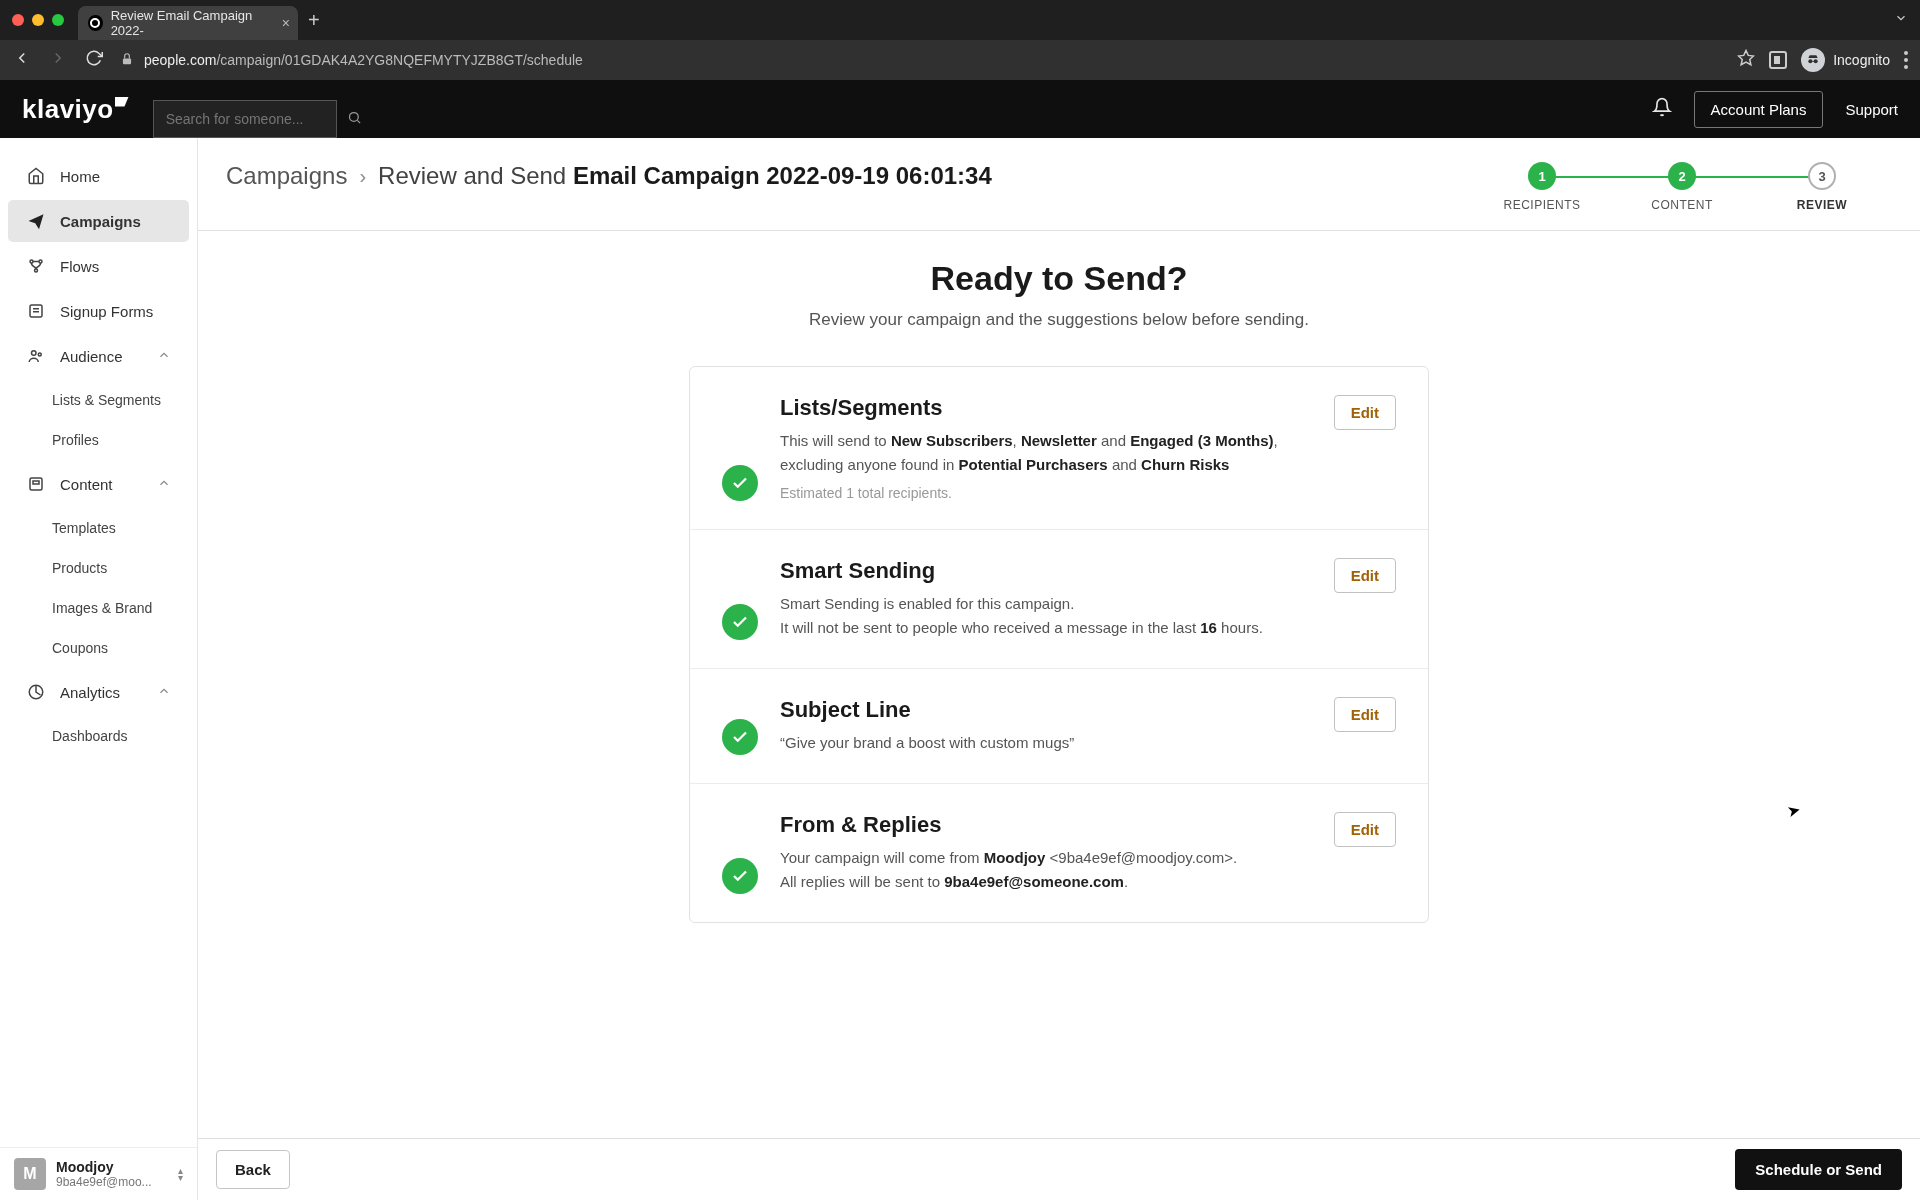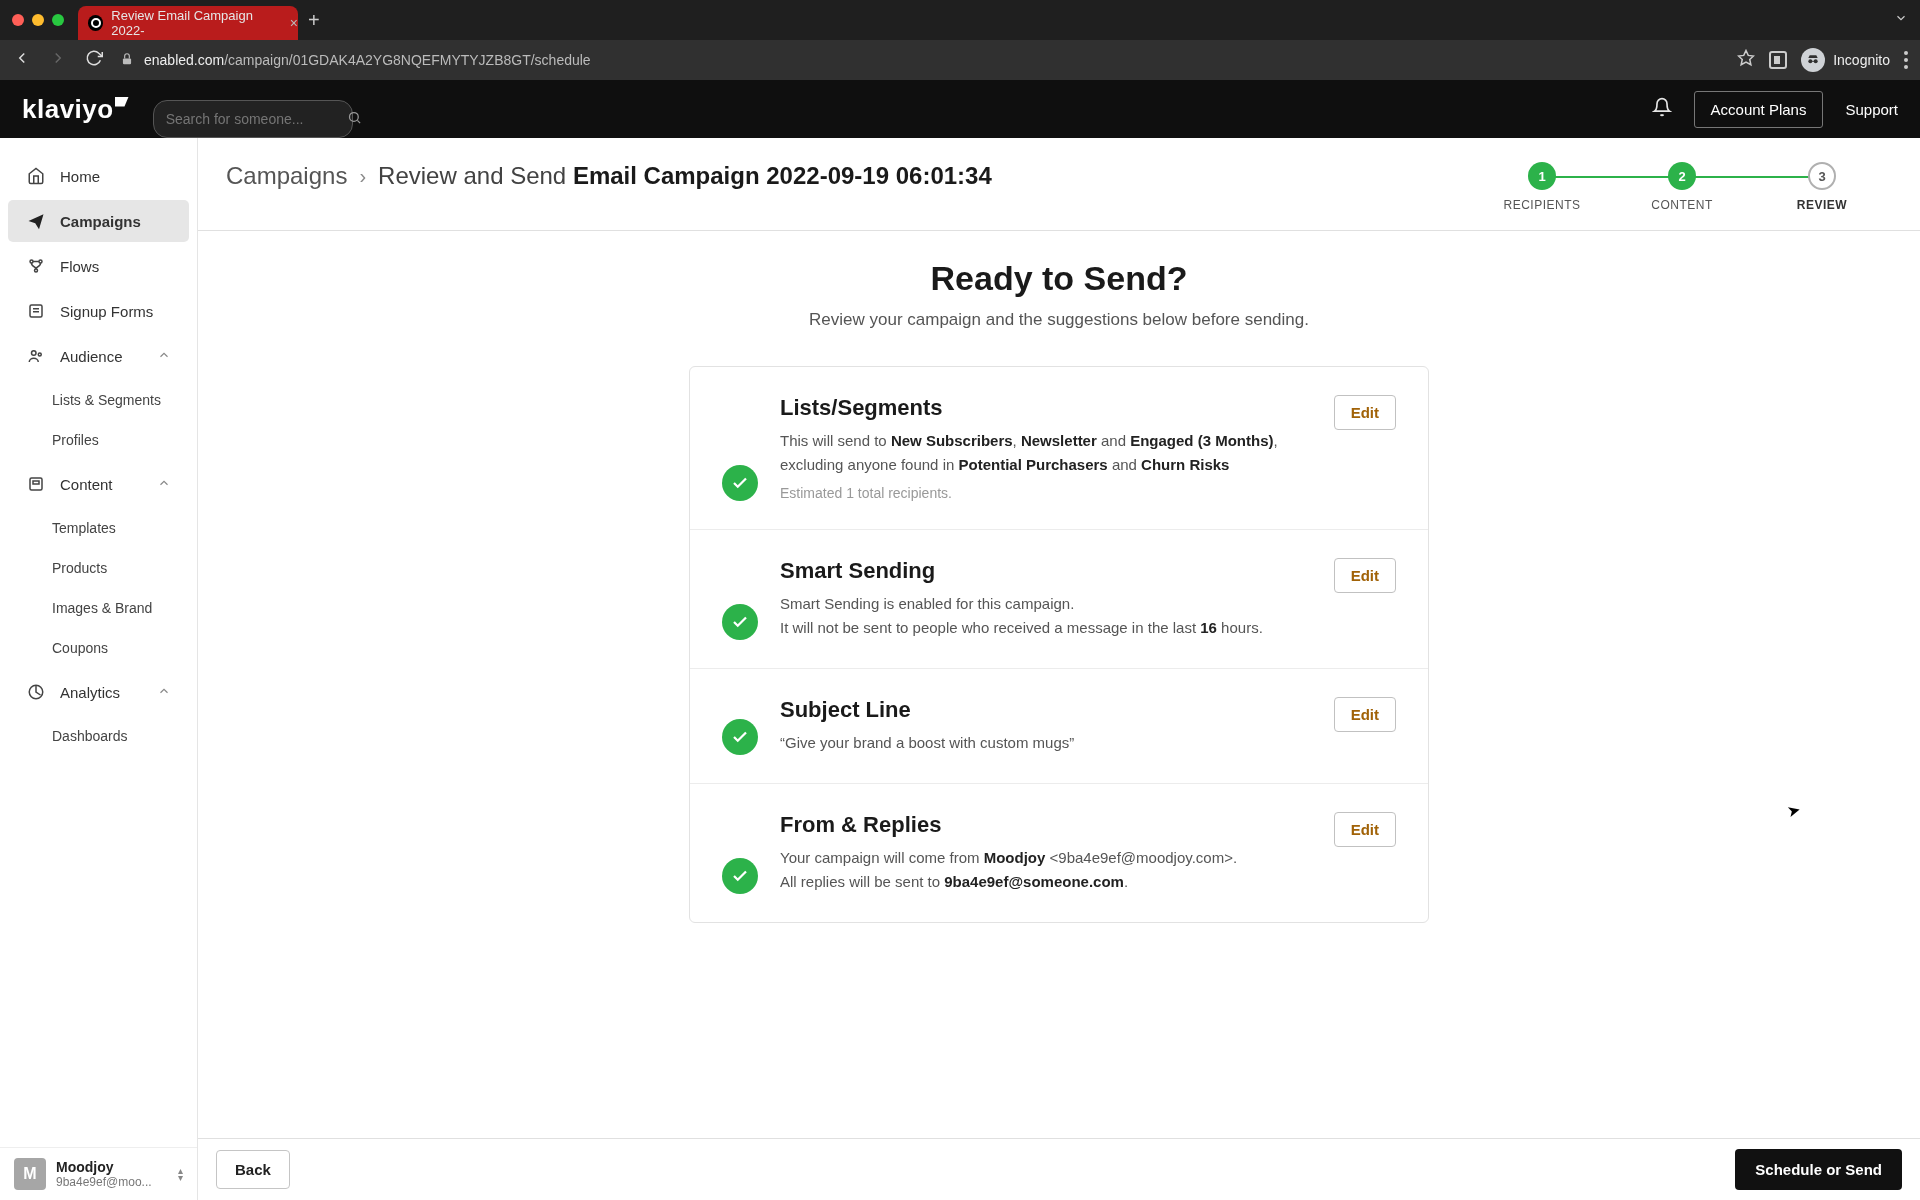--- a/index.html
+++ b/index.html
@@ -3,21 +3,21 @@
 <meta charset="utf-8">
 <style>
 * { margin: 0; padding: 0; box-sizing: border-box; font-family: -apple-system, BlinkMacSystemFont, "Segoe UI", Helvetica, Arial, sans-serif; }
 body { background: #f8f8f8; width: 1920px; height: 1200px; overflow: hidden; position: relative; }
 
 
 .browser-chrome { background: #1f1f1f; height: 40px; display: flex; align-items: center; padding: 0 12px; }
 .traffic-lights { display: flex; gap: 8px; margin-right: 14px; }
 .tl { width: 12px; height: 12px; border-radius: 50%; }
 .tl.red { background: #ff5f57; } .tl.yellow { background: #febc2e; } .tl.green { background: #28c840; }
-.tab { background: #b91c1c; color: #e6e6e6; height: 34px; padding: 0 0 0 10px; display: flex; align-items: center; border-radius: 8px 8px 0 0; font-size: 13px; gap: 8px; margin-top:6px; width:220px;}
+.tab { background: #404040; color: #e6e6e6; height: 34px; padding: 0 8px 0 10px; display: flex; align-items: center; border-radius: 8px 8px 0 0; font-size: 13px; gap: 8px; margin-top:6px; width:220px;}
 .tab .favicon { width:16px; height:16px; background:#000; border-radius:50%; display:flex; align-items:center; justify-content:center; }
 .tab .favicon::after { content:""; width:6px; height:6px; border:2px solid #fff; border-radius:50%;}
 .tab .tab-close { margin-left:auto; color:#bbb; font-size:14px; }
 .newtab { color:#ccc; font-size:20px; margin-left:10px; }
 .chevron-down-ext { margin-left:auto; color:#ccc; }
 
 .browser-urlbar { background: #303030; height: 40px; display: flex; align-items: center; padding: 0 12px; gap: 16px; }
 .nav-arrow, .reload { color: #bbb; font-size: 18px; width:20px; text-align:center;}
 .nav-arrow.fwd { color:#666;}
 .url-wrap { flex:1; display:flex; align-items:center; background:transparent; gap:10px; color:#ddd; font-size:14px;}
@@ -29,21 +29,21 @@
 .incog-circle { width:24px; height:24px; background:#cfd2d6; border-radius:50%; display:flex; align-items:center; justify-content:center; color:#303030; font-size:13px; }
 .ext-square { width:18px; height:18px; border:2px solid #ccc; border-radius:3px; position:relative;}
 .ext-square::after{ content:""; position:absolute; top:3px; left:3px; width:6px; height:8px; background:#ccc;}
 .kebab { display:flex; flex-direction:column; gap:3px;}
 .kebab span{ width:4px; height:4px; background:#ccc; border-radius:50%;}
 
 
 .app-header { background:#0f0f0f; height:58px; display:flex; align-items:center; padding:0 22px; gap:24px;}
 .logo { color:#fff; font-size:26px; font-weight:600; letter-spacing:0.5px; display:flex; align-items:flex-start; gap:1px;}
 .logo-flag { width:14px; height:10px; background:#fff; margin-top:3px; clip-path: polygon(0 0, 100% 0, 70% 100%, 0 100%);}
-.search-wrap { background:#222; border:1px solid #555; height:38px; width:200px; display:flex; align-items:center; padding:0 12px; border-radius:14px;margin-top:20px;}
+.search-wrap { background:#222; border:1px solid #555; height:38px; width:184px; display:flex; align-items:center; padding:0 12px; border-radius:0;margin-top:20px;}
 .search-wrap input { background:transparent; border:none; outline:none; color:#bbb; font-size:14px; flex:1;}
 .search-wrap .mag { color:#888; }
 .header-right { margin-left:auto; display:flex; align-items:center; gap:22px;}
 .bell-icon svg { width:20px; height:20px; stroke:#e6e6e6;}
 .btn-outline-dark { border:1px solid #777; color:#fff; background:transparent; padding:9px 16px; font-size:15px; border-radius:3px;}
 .support-link { color:#fff; font-size:15px;}
 
 
 .main { display:flex; height: calc(1200px - 40px - 40px - 58px); }
 .sidebar { width:198px; background:#fff; border-right:1px solid #e5e5e5; padding-top:14px; position:relative; overflow:hidden;}
@@ -137,21 +137,21 @@
         <path d="M20.49 15a9 9 0 1 1-2.12-9.36L23 10"></path>
       </svg>
   </span>
   <div class="url-wrap">
     <span class="lock-icon">
       <svg width="14" height="14" viewBox="0 0 24 24" fill="#bbb">
           <rect x="5" y="11" width="14" height="10" rx="2"></rect>
           <path d="M8 11V7a4 4 0 018 0v4" fill="none" stroke="#bbb" stroke-width="2"></path>
         </svg>
     </span>
-    <span class="url"><span class="domain">enabled.com</span><span>/campaign/01GDAK4A2YG8NQEFMYTYJZB8GT/schedule</span></span>
+    <span class="url"><span class="domain">people.com</span><span>/campaign/01GDAK4A2YG8NQEFMYTYJZB8GT/schedule</span></span>
   </div>
   <div class="urlbar-right">
     <span>
       <svg width="18" height="18" viewBox="0 0 24 24" fill="none" stroke="#ccc" stroke-width="2">
           <polygon points="12 2 15 8.5 22 9.3 17 14 18.5 21 12 17.5 5.5 21 7 14 2 9.3 9 8.5 12 2"></polygon>
         </svg>
     </span>
     <span class="ext-square"></span>
     <span class="incog-badge">
       <span class="incog-circle">

